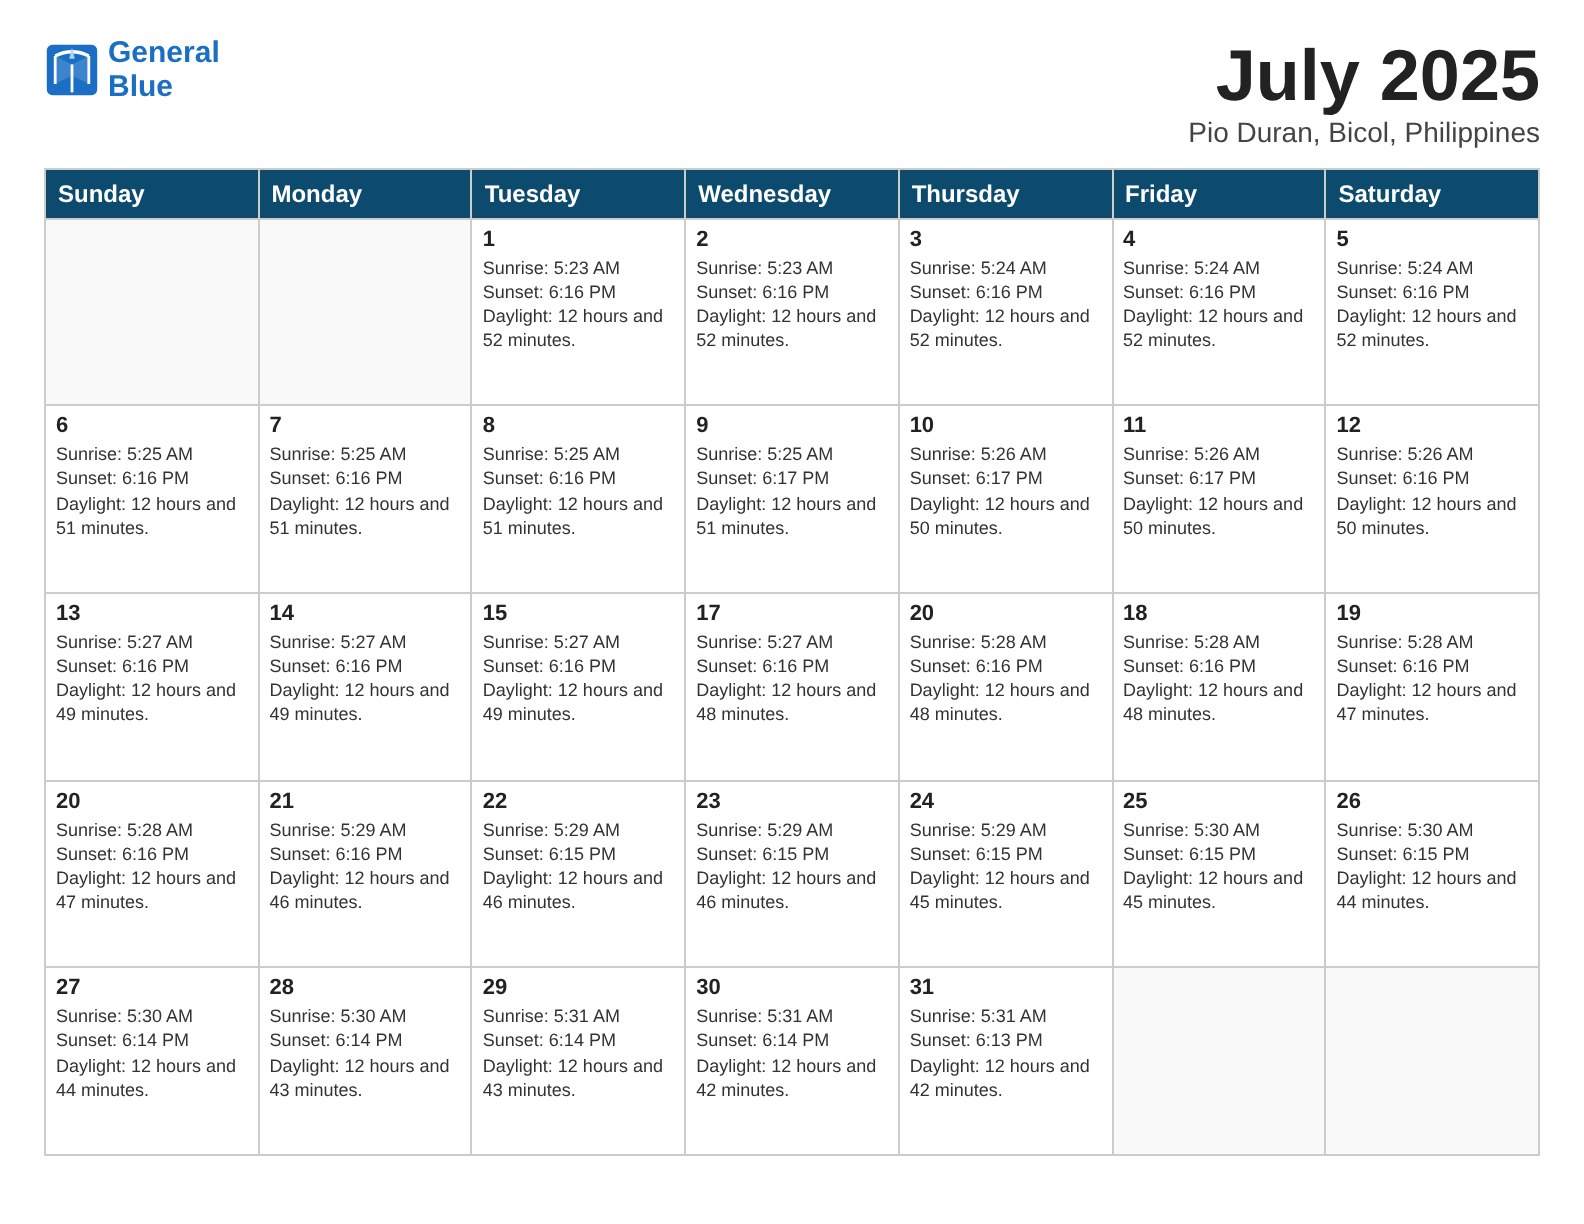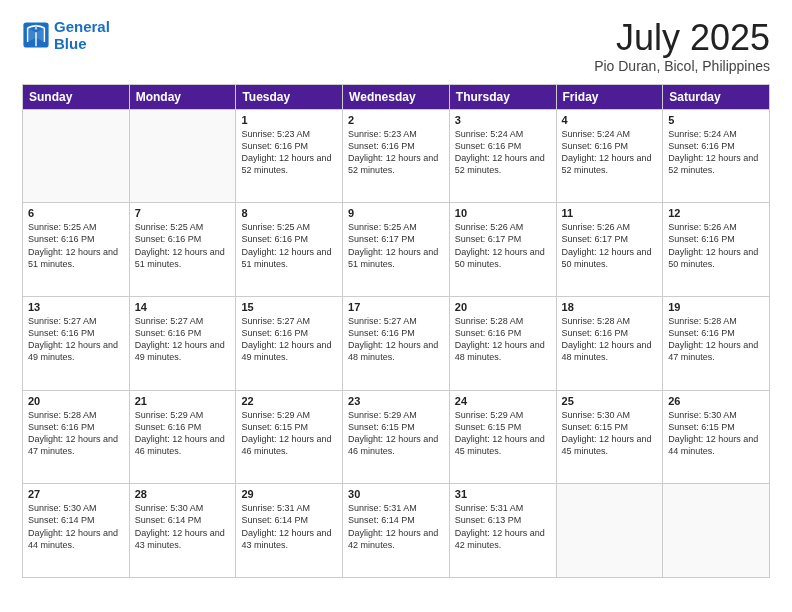--- a/index.html
+++ b/index.html
@@ -39,35 +39,35 @@
     }
     .logo-icon {
       width: 28px;
       height: 28px;
     }
     .title-block {
       text-align: right;
     }
     .main-title {
       font-size: 36px;
-      font-weight: normal;
+      font-weight: bold;
       color: #222;
       line-height: 1.1;
     }
     .subtitle {
       font-size: 14px;
       color: #444;
     }
     .calendar {
       width: 100%;
       border-collapse: collapse;
       flex: 1;
     }
     .calendar th {
-      background-color: #4c1d95;
+      background-color: #0c4a6e;
       color: #fff;
       font-size: 12px;
       font-weight: bold;
       padding: 5px 6px;
       border: 1px solid #ccc;
       text-align: left;
     }
     .calendar td {
       border: 1px solid #ccc;
       vertical-align: top;

